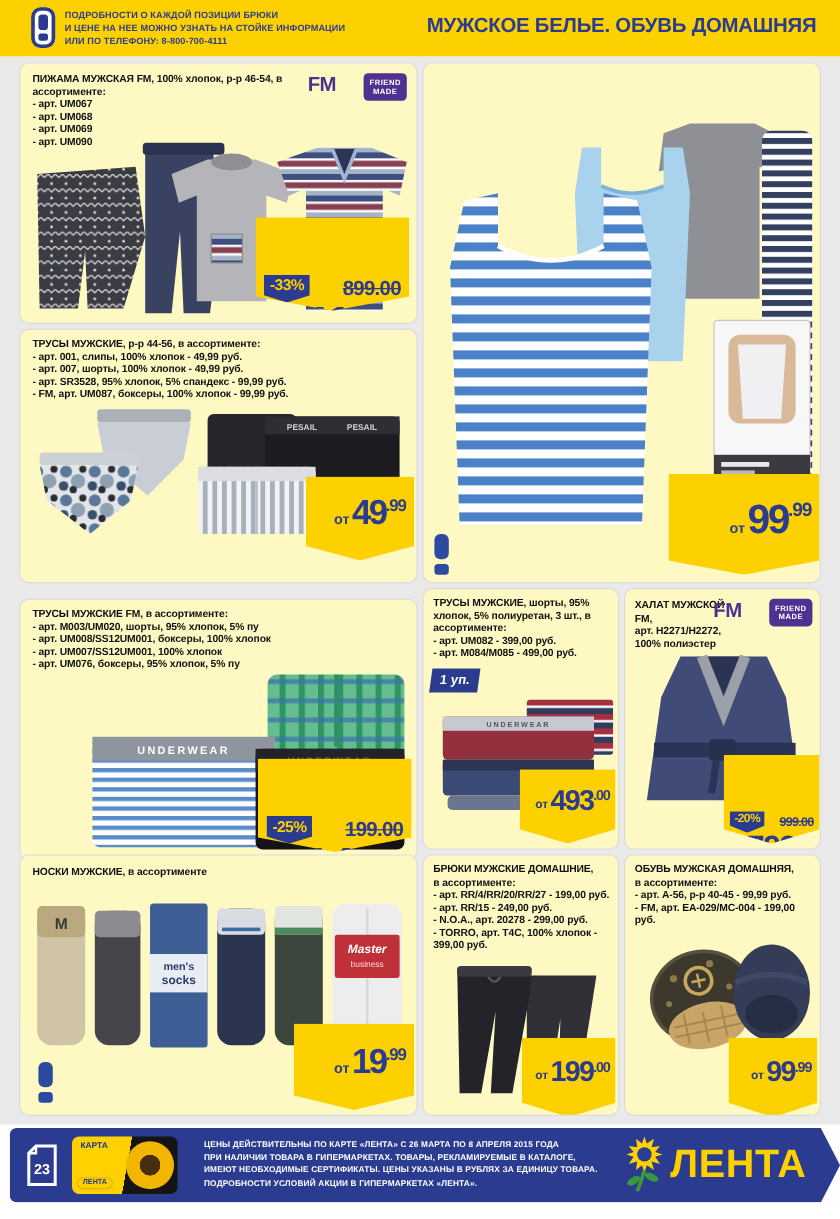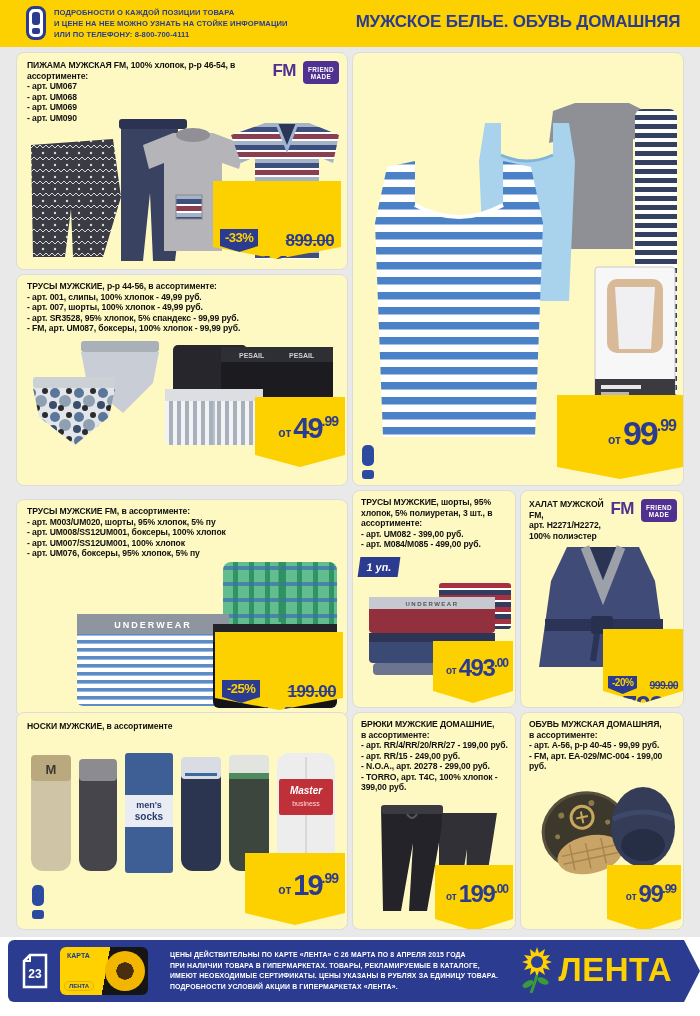--- a/index.html
+++ b/index.html
@@ -21,21 +21,21 @@
 
   
   .card{position:absolute;background:#fef9c3;border:1px solid #dcdcdc;border-radius:8px;box-sizing:border-box;overflow:hidden;}
   .txt{position:absolute;z-index:3;}
   .t{font-size:8.6px;font-weight:bold;color:#101010;line-height:10.5px;letter-spacing:-0.1px;}
   .t-big{font-size:10.5px;line-height:13px;}
   .photo{position:absolute;z-index:1;}
   svg text{font-family:"Liberation Sans","DejaVu Sans",sans-serif;}
 
   
-  .fmrow{position:absolute;z-index:3;display:flex;align-items:flex-start;gap:7px;}
+  .fmrow{position:absolute;z-index:3;display:flex;align-items:flex-start;gap:23px;}
   .fm-txt{color:var(--purple);font-weight:bold;font-size:17px;letter-spacing:-0.5px;line-height:20px;}
   .fm-box{width:36px;height:23px;background:var(--purple);border-radius:4px;color:#fff;font-size:6.4px;
           font-weight:bold;display:flex;flex-direction:column;align-items:center;justify-content:center;
           line-height:7px;letter-spacing:0.4px;}
 
   
   .badge{position:absolute;z-index:4;background:var(--yellow);box-sizing:border-box;padding:5px 7px 12px;
          display:flex;flex-direction:column;align-items:flex-end;gap:1px;
          clip-path:polygon(0 0,100% 0,100% calc(100% - 12px),50% 100%,0 calc(100% - 12px));}
   .badge.center{justify-content:center;}
@@ -138,21 +138,21 @@
         </pattern>
   </defs>
     </svg>
 
   <div class="hdr">
     <div class="hdr-excl">
         <div class="bar"></div>
         <div class="dot"></div>
       </div>
     <div class="hdr-info">
-      <div>ПОДРОБНОСТИ О КАЖДОЙ ПОЗИЦИИ ТОВАРА</div>
+      <div>ПОДРОБНОСТИ О КАЖДОЙ ПОЗИЦИИ БРЮКИ</div>
       <div>И ЦЕНЕ НА НЕЕ МОЖНО УЗНАТЬ НА СТОЙКЕ ИНФОРМАЦИИ</div>
       <div>ИЛИ ПО ТЕЛЕФОНУ: 8-800-700-4111</div>
     </div>
     <div class="hdr-title">МУЖСКОЕ БЕЛЬЕ. ОБУВЬ ДОМАШНЯЯ</div>
   </div>
 
   <div class="card" style="left:16px;top:52px;width:332px;height:218px">
     <div class="txt" style="left:10px;top:7px;width:245px">
       <div class="t">ПИЖАМА МУЖСКАЯ FM, 100% хлопок, р-р 46-54, в ассортименте:</div>
       <div class="t">- арт. UM067</div>

